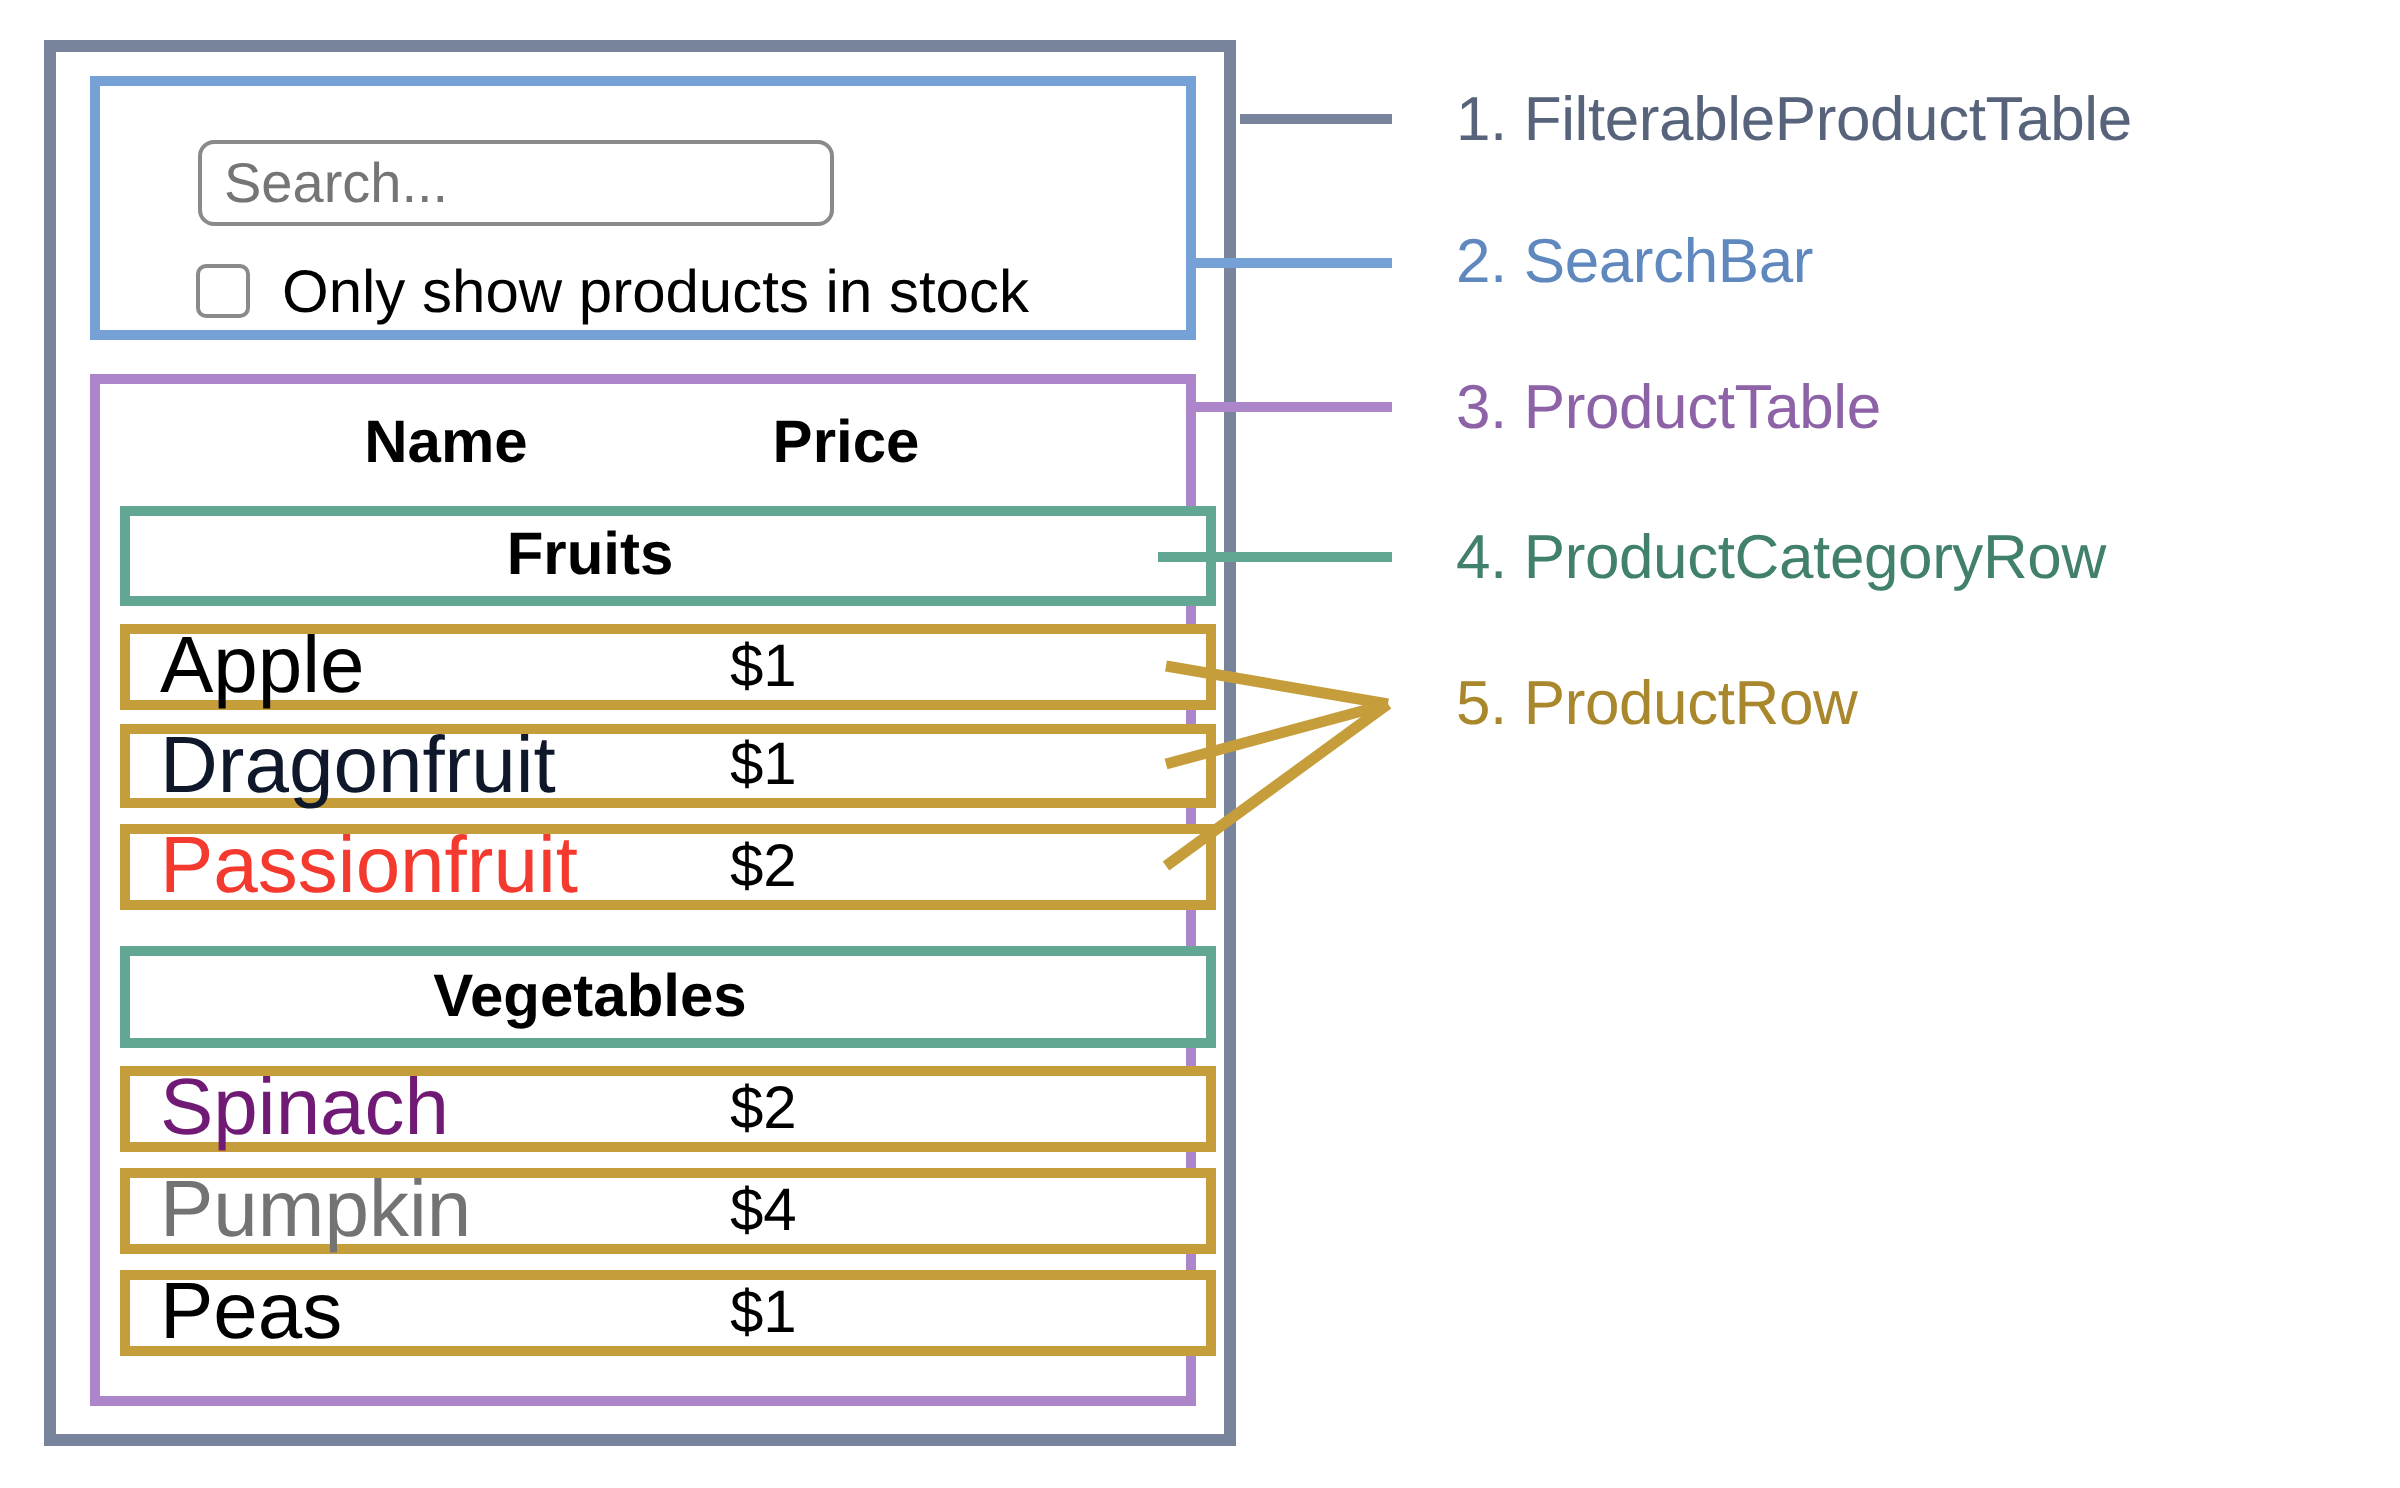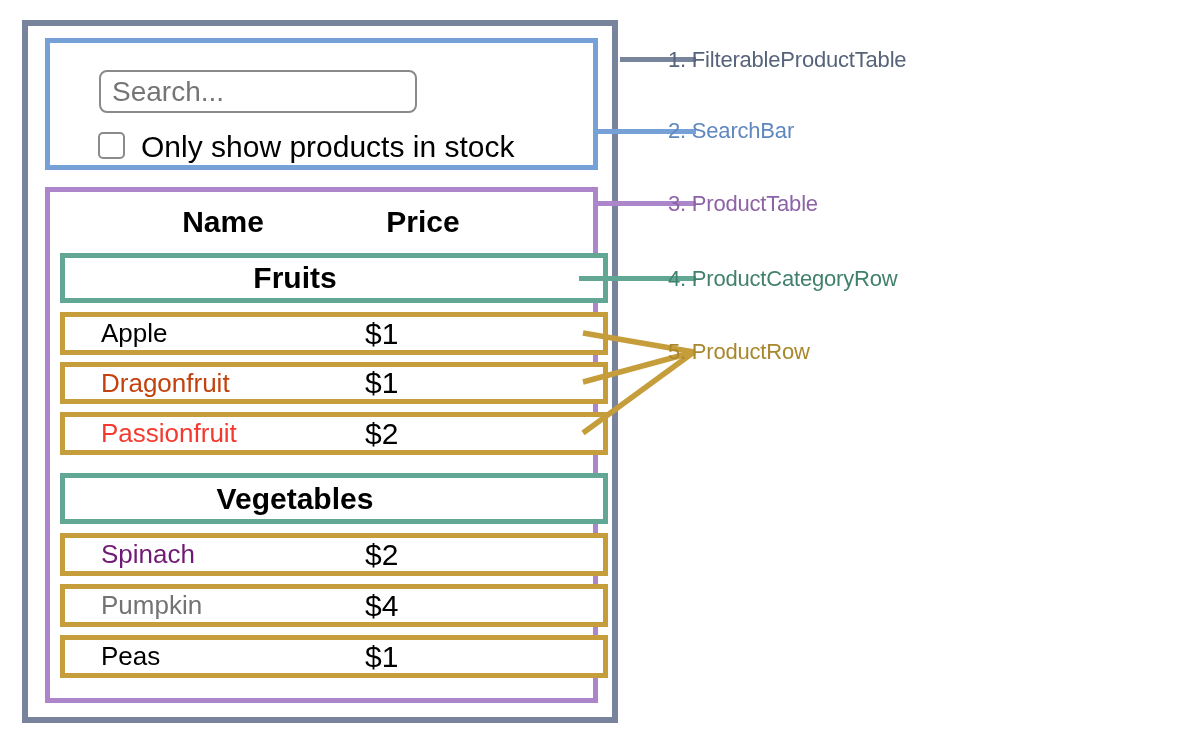--- a/index.html
+++ b/index.html
@@ -32,42 +32,42 @@
   
   .col-header{top:205px;font-size:30px;font-weight:bold;color:#000;transform:translateX(-50%);white-space:nowrap;}
   .col-header.name{left:223px;}
   .col-header.price{left:423px;}
 
   
   .row{left:60px;width:548px;background:#ffffff;display:flex;align-items:center;}
   .category-row{border:5px solid #61a793;justify-content:center;padding-right:78px;}
   .category-row .cat-label{font-size:30px;font-weight:bold;color:#000;white-space:nowrap;}
   .product-row{border:5px solid #c69d3b;}
-  .product-row .pname{padding-left:36px;font-size:26px;color:#000;white-space:nowrap;}
+  .product-row .pname{padding-left:15px;font-size:40px;color:#000;white-space:nowrap;}
   .product-row .pprice{position:absolute;left:300px;font-size:30px;color:#000;white-space:nowrap;}
 
   .row-fruits{top:253px;height:50px;}
   .row-apple{top:312px;height:43px;}
   .row-dragonfruit{top:362px;height:42px;}
   .row-passionfruit{top:412px;height:43px;}
   .row-vegetables{top:473px;height:51px;}
   .row-spinach{top:533px;height:43px;}
   .row-pumpkin{top:584px;height:43px;}
   .row-peas{top:635px;height:43px;}
 
   
   .conn{height:5px;}
   .conn-1{left:620px;top:57px;width:76px;background:#78849b;}
   .conn-2{left:594px;top:129px;width:102px;background:#75a1d6;}
   .conn-3{left:594px;top:201px;width:102px;background:#ad85cb;}
   .conn-4{left:579px;top:276px;width:117px;background:#61a793;}
   .conn-svg{left:0;top:0;width:1200px;height:744px;pointer-events:none;}
 
   
-  .legend-label{left:668px;font-size:22px;line-height:36px;white-space:nowrap;letter-spacing:-0.2px;}
+  .legend-label{left:728px;font-size:31px;line-height:36px;white-space:nowrap;letter-spacing:-0.2px;}
   .legend-1{top:42px;}
   .legend-2{top:113px;}
   .legend-3{top:186px;}
   .legend-4{top:261px;}
   .legend-5{top:334px;}
 </style>
 </head>
 <body>
 
 <div class="canvas">
@@ -85,21 +85,21 @@
 
   <div class="abs row category-row row-fruits">
     <span class="cat-label">Fruits</span>
   </div>
 
   <div class="abs row product-row row-apple">
     <span class="pname" style="color: rgb(0, 0, 0);">Apple</span>
     <span class="pprice">$1</span>
   </div>
   <div class="abs row product-row row-dragonfruit">
-    <span class="pname" style="color: #c2410c;">Dragonfruit</span>
+    <span class="pname" style="color: #0f172a;">Dragonfruit</span>
     <span class="pprice">$1</span>
   </div>
   <div class="abs row product-row row-passionfruit">
     <span class="pname" style="color: rgb(244, 57, 46);">Passionfruit</span>
     <span class="pprice">$2</span>
   </div>
 
   <div class="abs row category-row row-vegetables">
     <span class="cat-label">Vegetables</span>
   </div>

